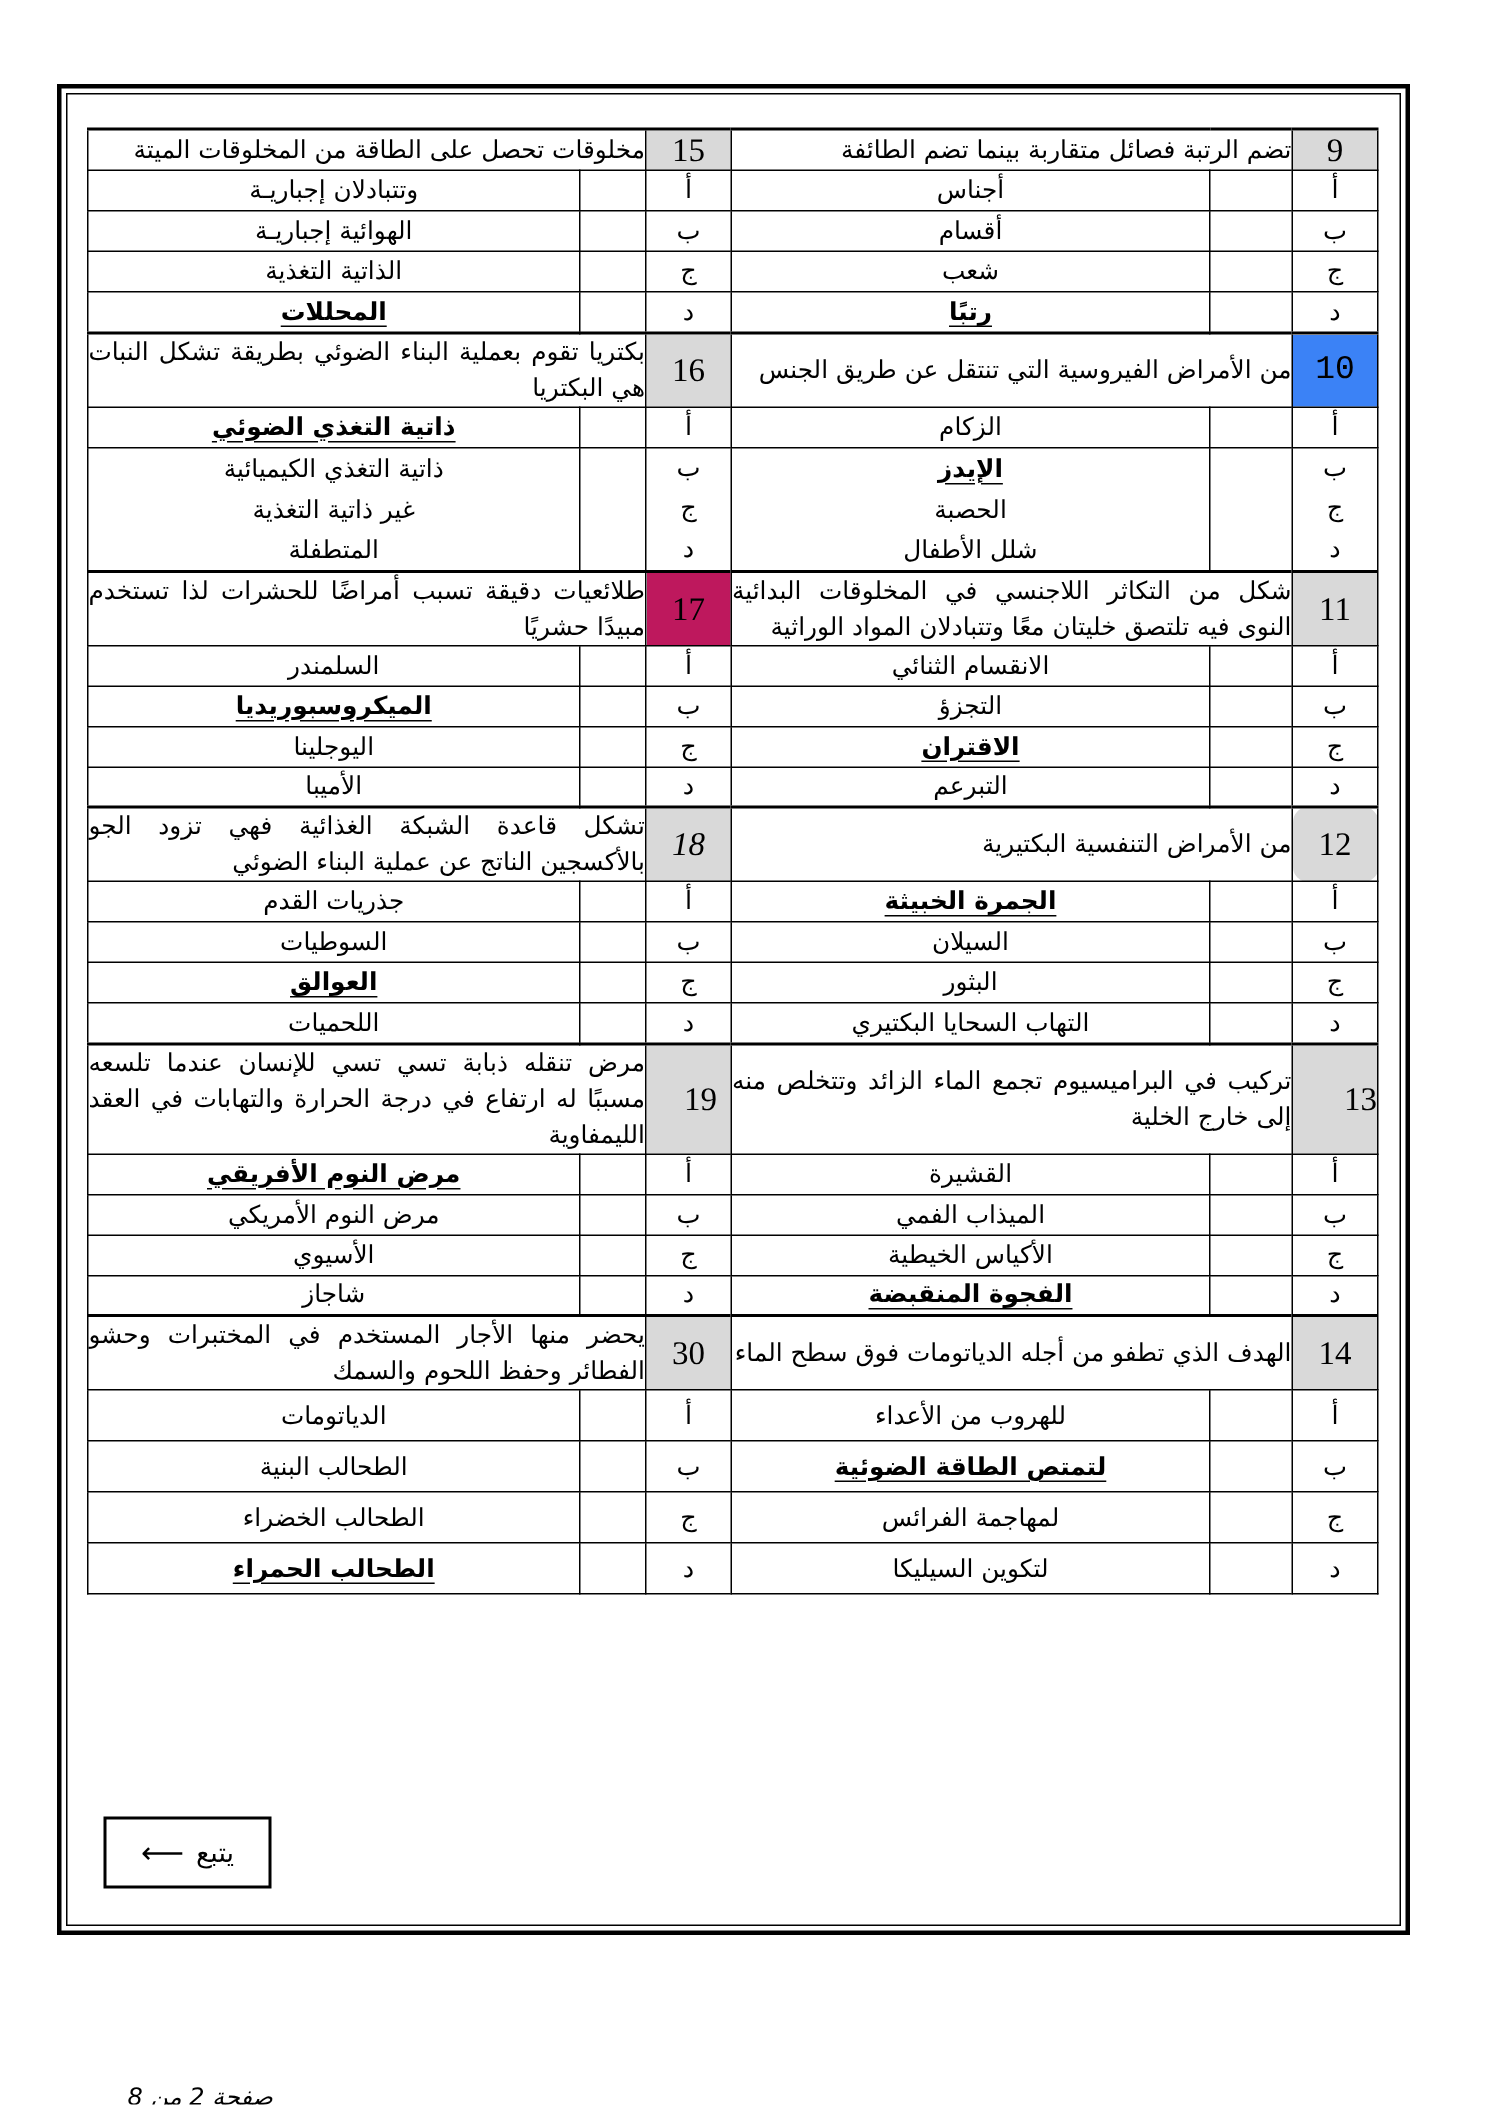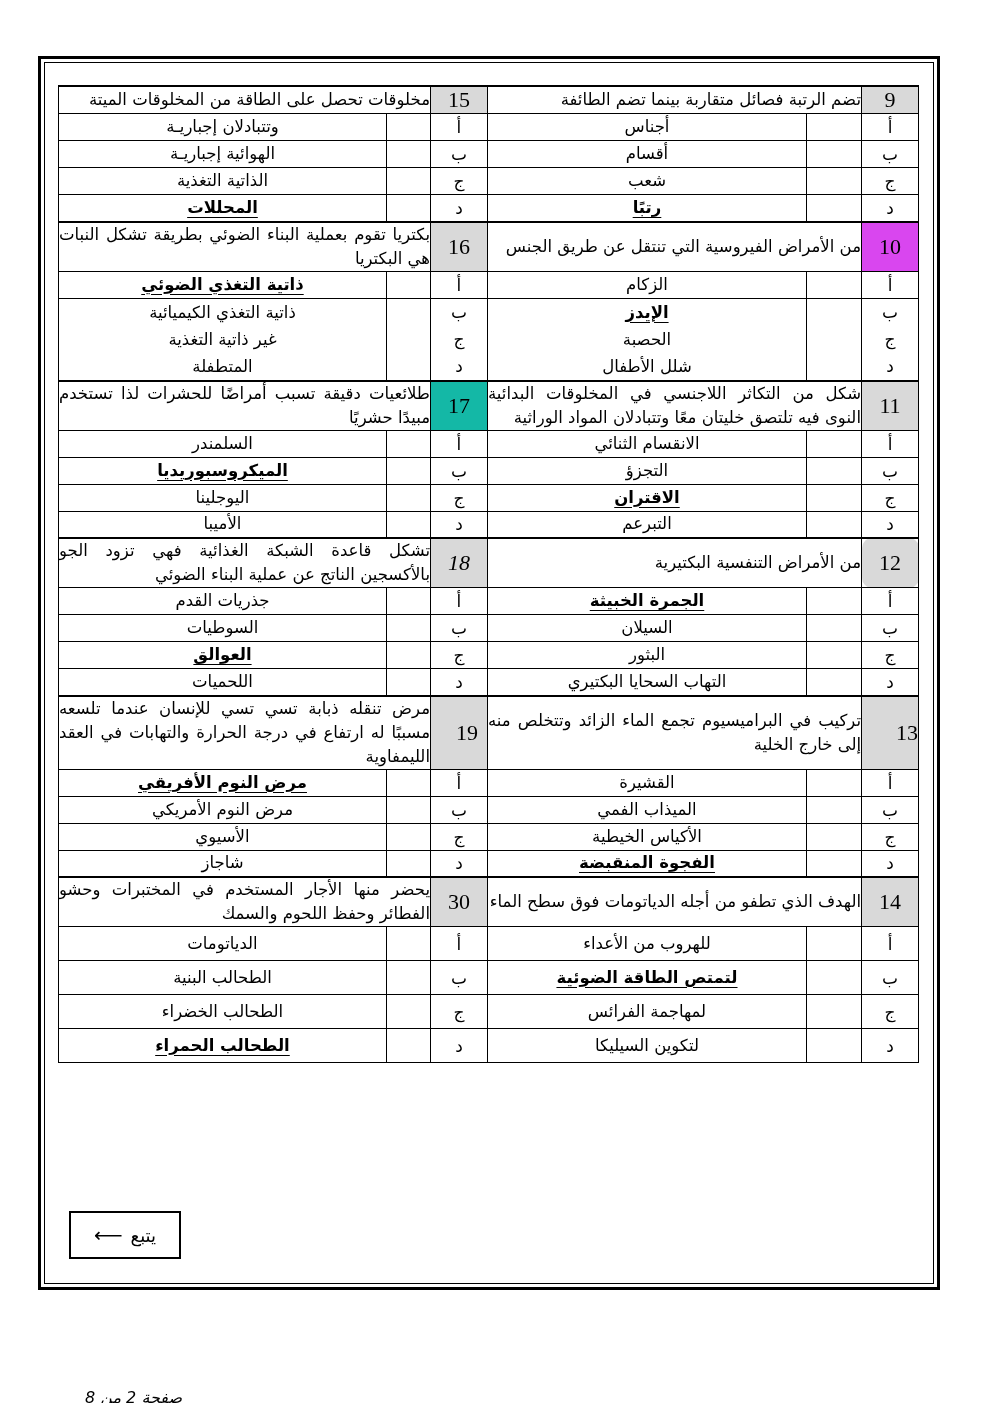--- a/index.html
+++ b/index.html
@@ -96,21 +96,21 @@
           </tr>
           <tr class="opt-row">
             <td class="letter-cell">د</td>
             <td class="mark-cell"></td>
             <td class="opt-cell ans">رتبًا</td>
             <td class="letter-cell">د</td>
             <td class="mark-cell"></td>
             <td class="opt-cell ans">المحللات</td>
           </tr>
           <tr class="q-row">
-            <td class="num-cell" style="background: #d946ef;">10</td>
+            <td class="num-cell" style="background: #3b82f6; font-family: Liberation Mono, monospace;">10</td>
             <td class="q-cell" colspan="2">من الأمراض الفيروسية التي تنتقل عن طريق الجنس</td>
             <td class="num-cell" style="background: rgb(217, 217, 217);">16</td>
             <td class="q-cell" colspan="2">بكتريا تقوم بعملية البناء الضوئي بطريقة تشكل النبات هي البكتريا</td>
           </tr>
           <tr class="opt-row">
             <td class="letter-cell">أ</td>
             <td class="mark-cell"></td>
             <td class="opt-cell">الزكام</td>
             <td class="letter-cell">أ</td>
             <td class="mark-cell"></td>
@@ -136,21 +136,21 @@
             <td class="mark-cell"></td>
             <td class="opt-cell stack3">
               <div>ذاتية التغذي الكيميائية</div>
               <div>غير ذاتية التغذية</div>
               <div>المتطفلة</div>
             </td>
           </tr>
           <tr class="q-row">
             <td class="num-cell" style="background: rgb(217, 217, 217);">11</td>
             <td class="q-cell" colspan="2">شكل من التكاثر اللاجنسي في المخلوقات البدائية النوى فيه تلتصق خليتان معًا وتتبادلان المواد الوراثية</td>
-            <td class="num-cell" style="background: #14b8a6;">17</td>
+            <td class="num-cell" style="background: #be185d;">17</td>
             <td class="q-cell" colspan="2">طلائعيات دقيقة تسبب أمراضًا للحشرات لذا تستخدم مبيدًا حشريًا</td>
           </tr>
           <tr class="opt-row">
             <td class="letter-cell">أ</td>
             <td class="mark-cell"></td>
             <td class="opt-cell">الانقسام الثنائي</td>
             <td class="letter-cell">أ</td>
             <td class="mark-cell"></td>
             <td class="opt-cell">السلمندر</td>
           </tr>

